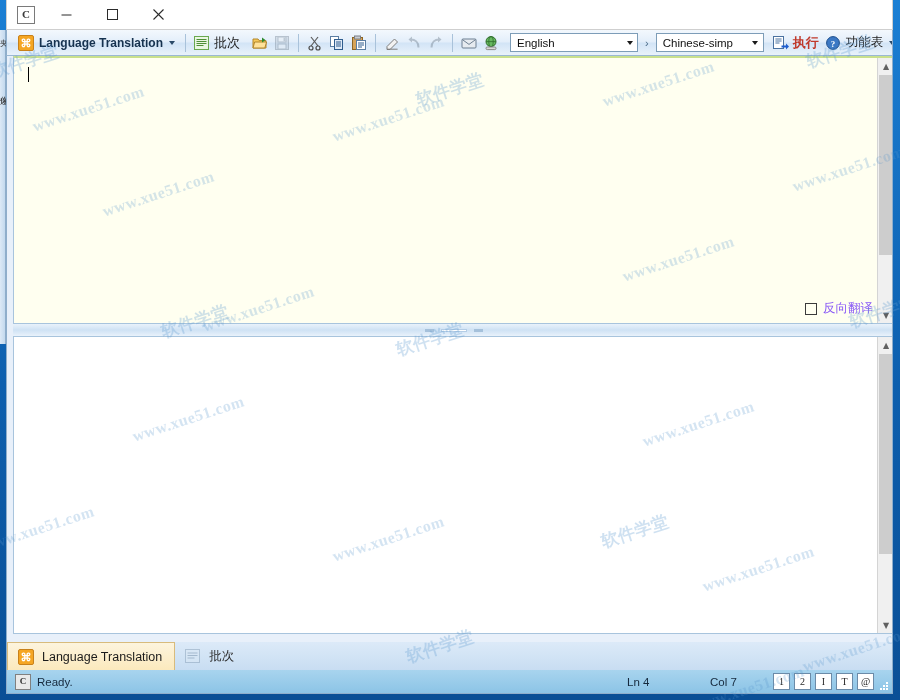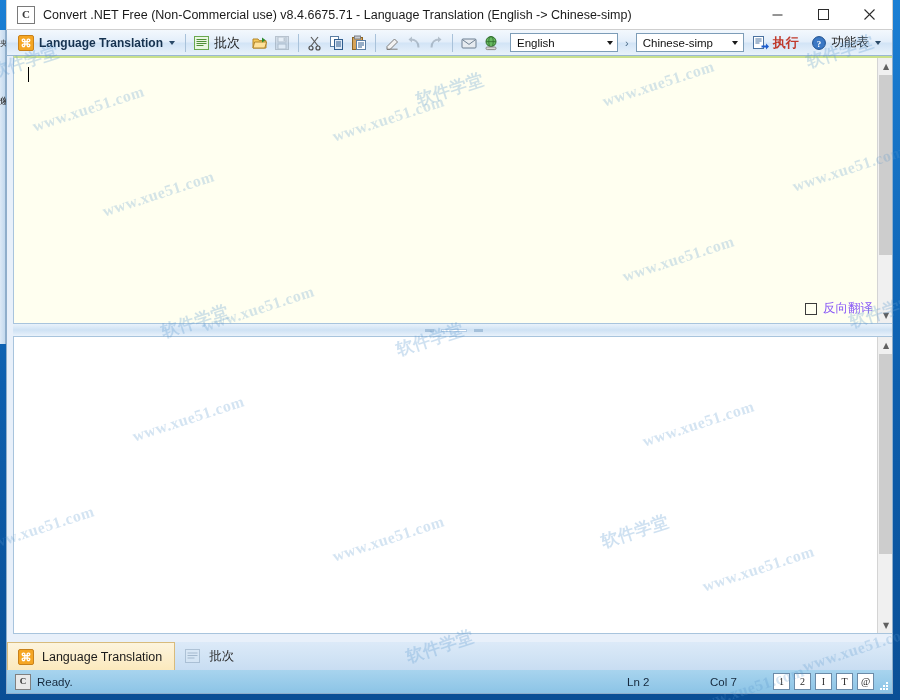--- a/index.html
+++ b/index.html
@@ -361,21 +361,20 @@
   .wm.cn { font-size: 17px; color: rgba(95,155,208,0.30); }
   .wm-layer { position:absolute; left:0; top:0; width:900px; height:700px; overflow:hidden; pointer-events:none; }
 </style>
 </head>
 <body>
 
 <div id="app">
 
   <div class="titlebar">
     <div class="title-icon">C</div>
-    <div class="title-text">Convert .NET Free (Non-Commercial use) v8.4.6675.71 - Language Translation (English -&gt; Chinese-simp)</div>
     <div class="win-btns">
       <div class="win-btn">
         <svg width="11" height="11" viewBox="0 0 11 11">
             <line x1="0.5" y1="6" x2="10.5" y2="6" stroke="#2b2b2b" stroke-width="1"></line>
           </svg>
       </div>
       <div class="win-btn">
         <svg width="11" height="11" viewBox="0 0 11 11">
             <rect x="0.5" y="0.5" width="10" height="10" fill="none" stroke="#2b2b2b" stroke-width="1"></rect>
           </svg>
@@ -506,21 +505,21 @@
       <svg class="icon16" viewBox="0 0 16 16">
         <circle cx="8" cy="6.6" r="5" fill="#67b860" stroke="#2f6d2c"></circle>
         <ellipse cx="8" cy="6.6" rx="2.2" ry="5" fill="none" stroke="#2f6d2c" stroke-width="0.8"></ellipse>
         <line x1="3.1" y1="6.6" x2="12.9" y2="6.6" stroke="#2f6d2c" stroke-width="0.8"></line>
         <rect x="3" y="12" width="10" height="2.6" rx="1.2" fill="#d8d8d8" stroke="#8b8b8b"></rect>
       </svg>
     </div>
 
     <div style="width:8px;flex:0 0 auto;"></div>
 
-    <div class="combo" style="width:108px;gap:25px;">
+    <div class="combo" style="width:128px;gap:25px;">
       <span class="val">English</span>
       <span class="btn">
           <i></i>
         </span>
     </div>
 
     <span class="arrow-sep">›</span>
 
     <div class="combo" style="width:108px;">
       <span class="val">Chinese-simp</span>
@@ -604,21 +603,21 @@
         <line x1="2.5" y1="7.5" x2="12.5" y2="7.5" stroke="#6d86a0"></line>
         <line x1="2.5" y1="10" x2="9.5" y2="10" stroke="#6d86a0"></line>
       </svg>
       <span>批次</span>
     </div>
   </div>
 
   <div class="statusbar">
     <div class="sb-icon">C</div>
     <div class="sb-text">Ready.</div>
-    <div class="sb-ln">Ln 2</div>
+    <div class="sb-ln">Ln 4</div>
     <div class="sb-col">Col 7</div>
     <div class="sb-boxes">
       <div class="sb-box">1</div>
       <div class="sb-box">2</div>
       <div class="sb-box">I</div>
       <div class="sb-box">T</div>
       <div class="sb-box">@</div>
     </div>
     <svg class="sb-grip" viewBox="0 0 12 12">
       <g fill="#ffffff">

